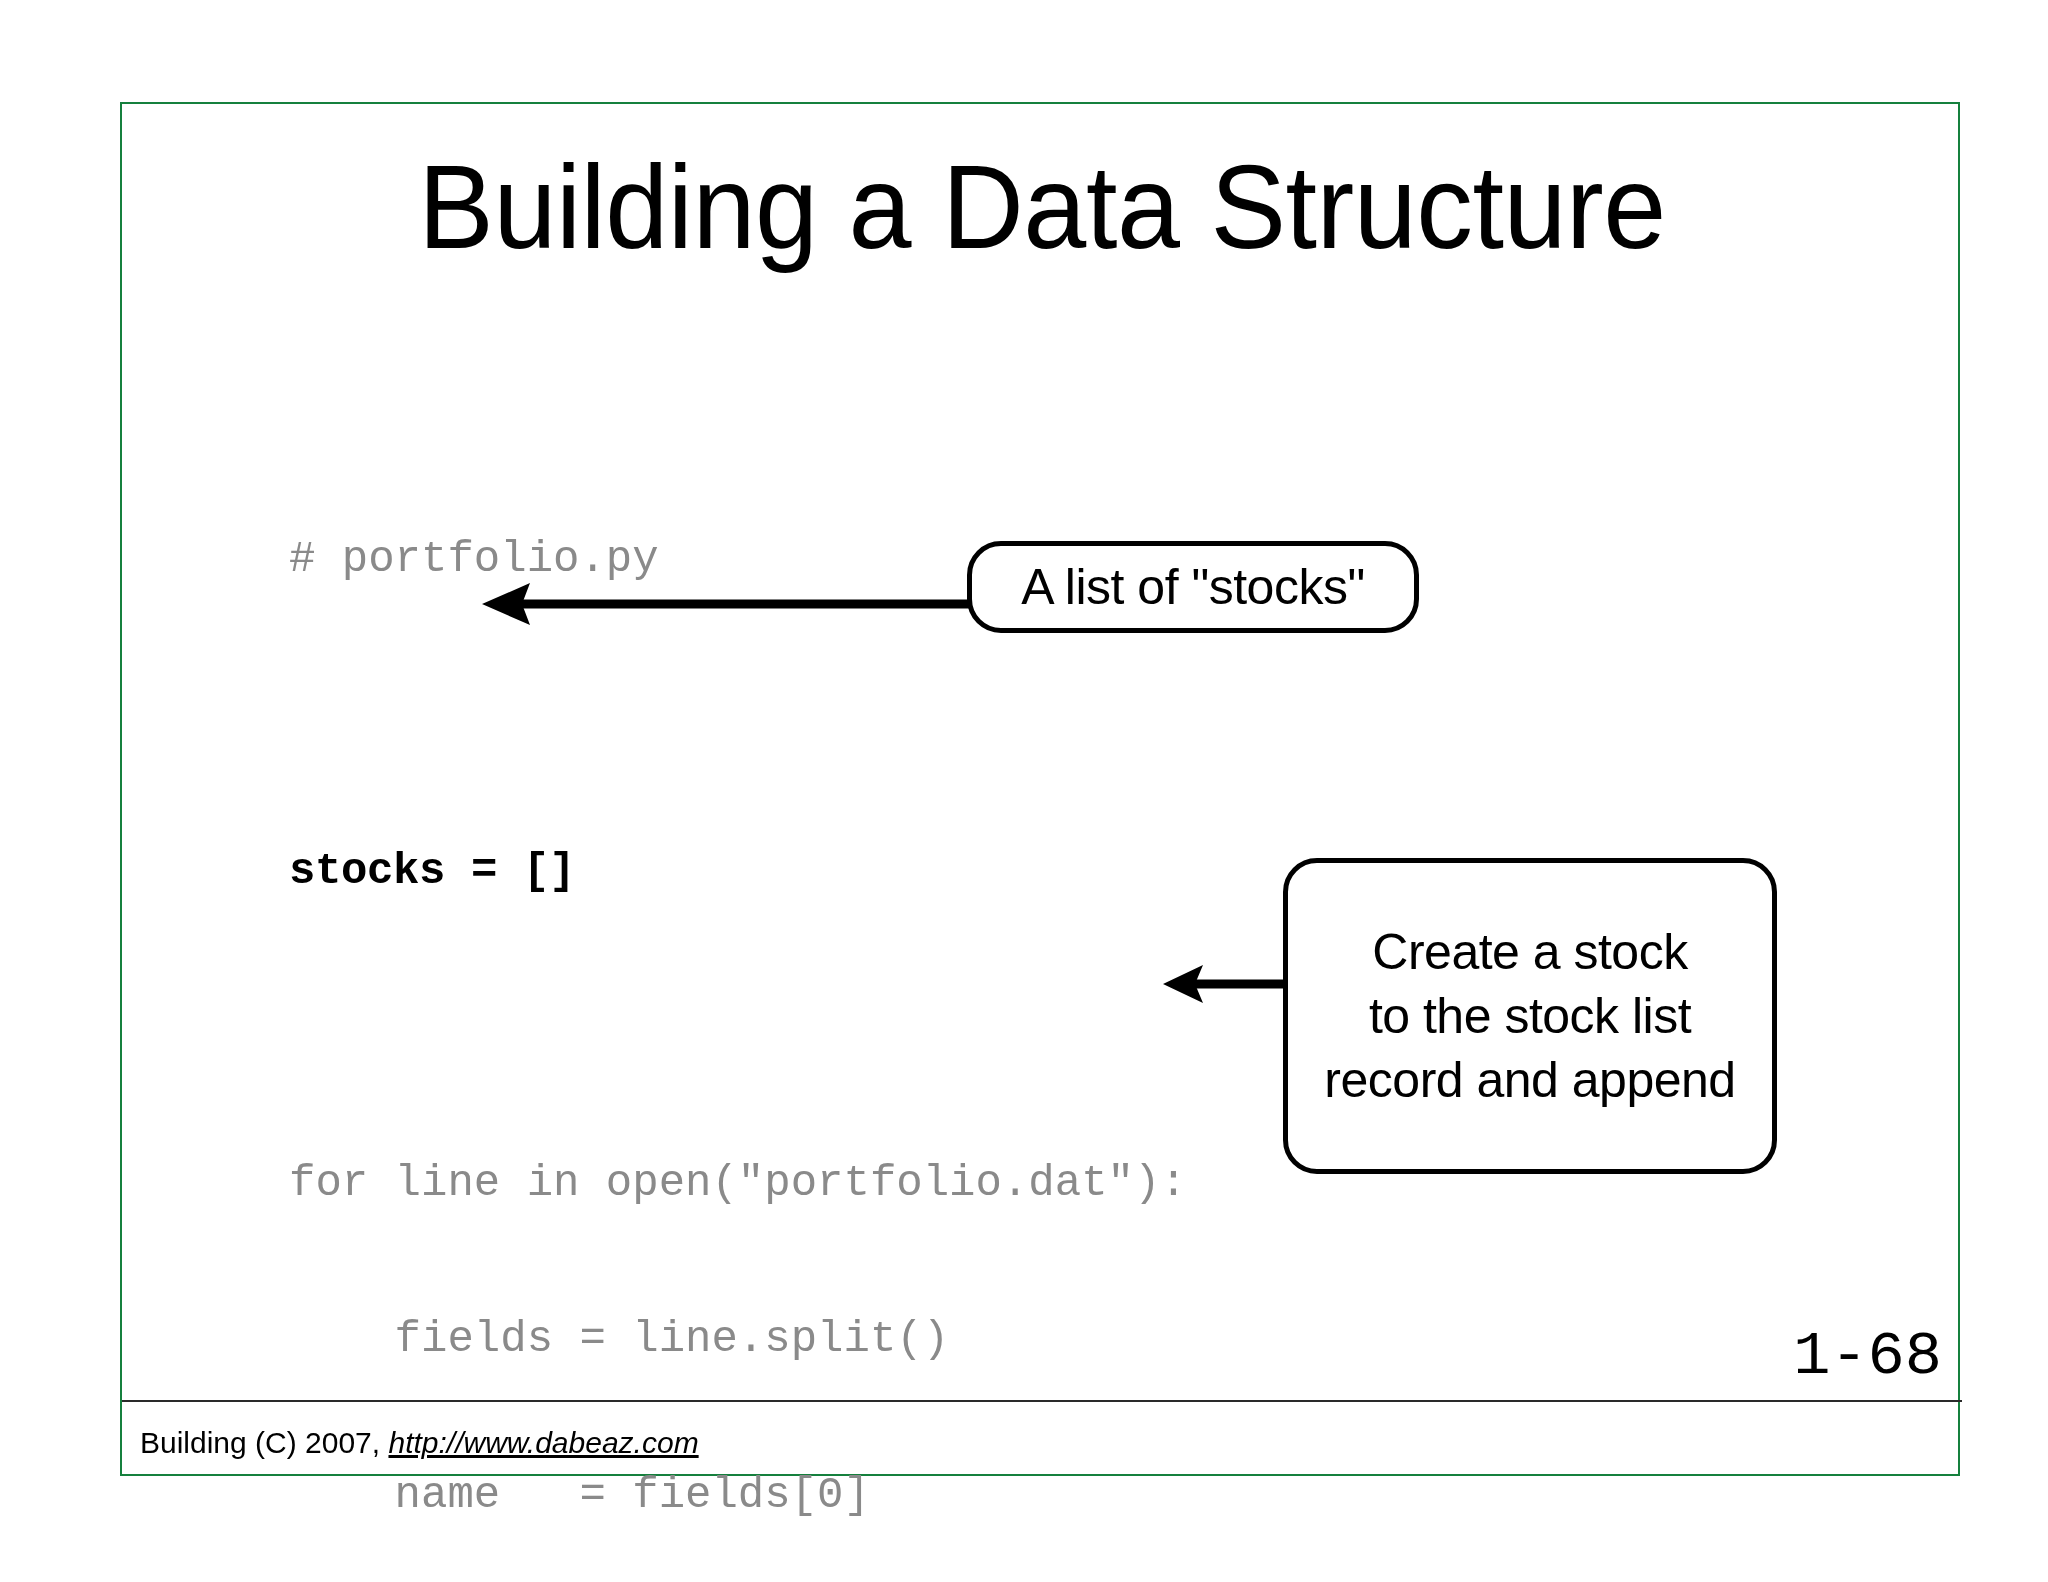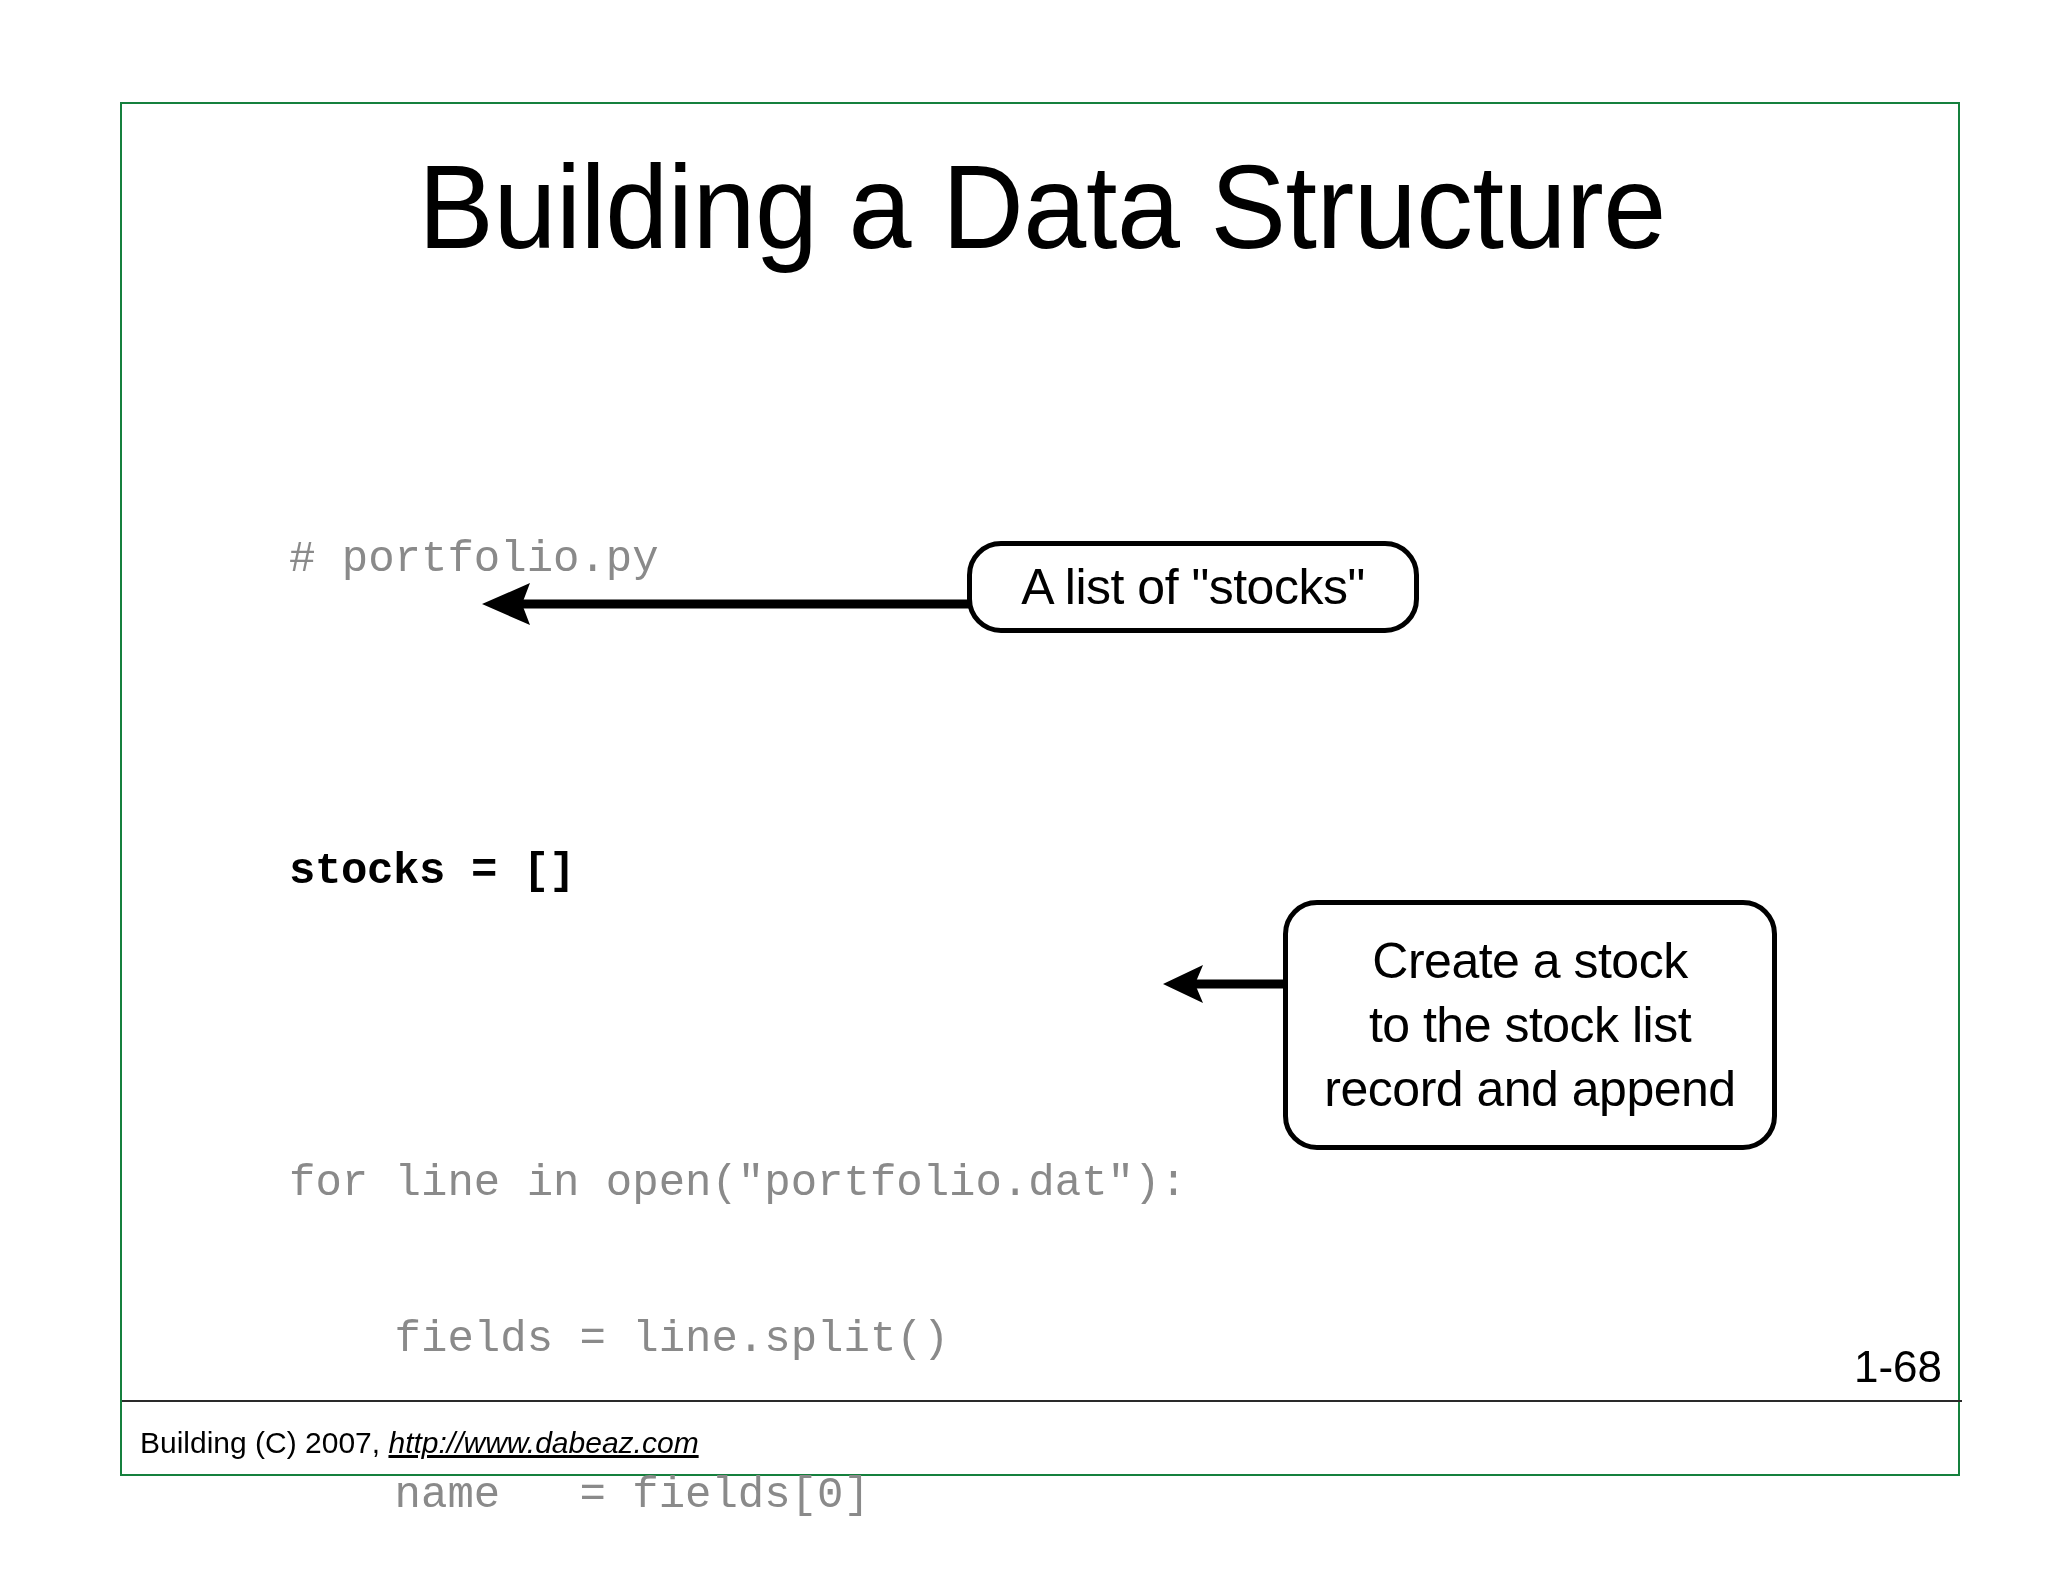--- a/index.html
+++ b/index.html
@@ -89,26 +89,25 @@
     top: 437px;
     width: 452px;
     height: 92px;
     font-size: 50px;
     letter-spacing: -0.5px;
   }
   #callout-record {
     left: 1161px;
     top: 754px;
     width: 494px;
-    height: 250px;
+    height: 316px;
     font-size: 50px;
     line-height: 64px;
     letter-spacing: -0.5px;
     padding: 0 7px;
-    margin-top: 42px;
   }
   .callout-text { display: block; }
 
   
   .arrow {
     position: absolute;
   }
 
   
   #footer-divider {
@@ -130,22 +129,22 @@
   }
   #footer-url {
     text-decoration: underline;
     color: #000000;
     font-style: italic;
   }
   #page-number {
     position: absolute;
     right: 16px;
     bottom: 82px;
-    font-family: Liberation Sans, sans-serif;
-    font-size: 44px;
+    font-family: Liberation Mono, monospace;
+    font-size: 62px;
     color: #000000;
     letter-spacing: 0px;
     white-space: nowrap;
   }
 </style>
 </head>
 <body>
 
 <div id="slide-frame">
 

